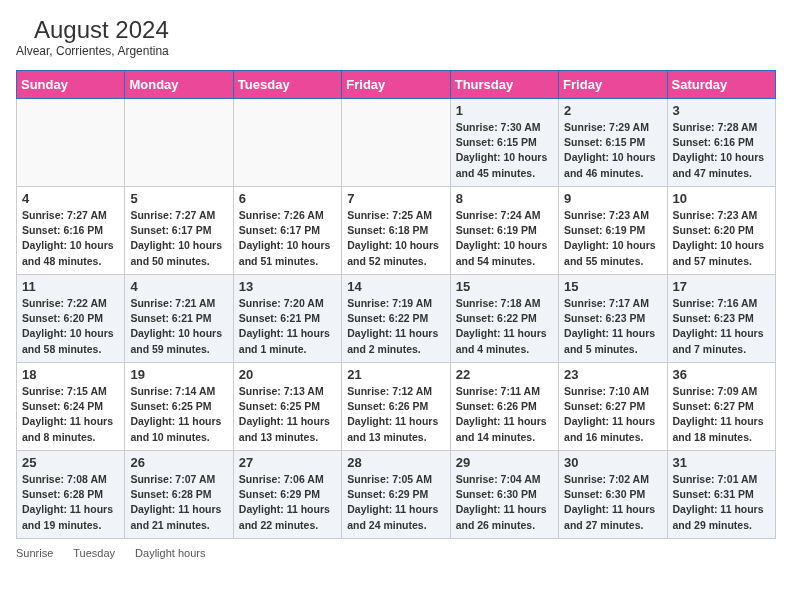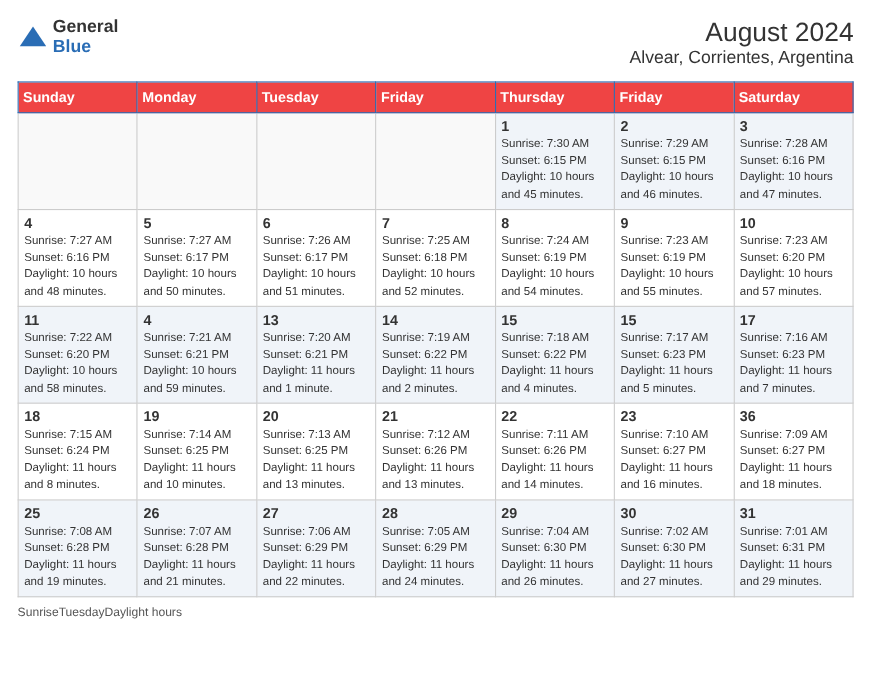--- a/index.html
+++ b/index.html
@@ -32,30 +32,30 @@
     }
     .title-area {
       text-align: right;
     }
     .main-title {
       font-size: 24px;
       font-weight: normal;
       color: #333;
     }
     .subtitle {
-      font-size: 16px;
+      font-size: 12px;
       color: #333;
     }
     table {
       width: 100%;
       border-collapse: collapse;
       table-layout: fixed;
     }
     thead tr th {
-      background-color: #ef4444;
+      background-color: #ec4899;
       color: #fff;
       font-size: 13px;
       font-weight: bold;
       padding: 6px 4px;
       text-align: left;
       border: 1px solid #2a6db5;
     }
     tbody tr td {
       border: 1px solid #ccc;
       vertical-align: top;
@@ -73,44 +73,37 @@
     .day-number {
       font-weight: bold;
       font-size: 13px;
       display: block;
       margin-bottom: 2px;
     }
     .day-info {
       font-size: 10.5px;
       line-height: 1.45;
       color: #333;
+      font-weight: bold;
     }
     .empty-cell {
       background-color: #f9f9f9 !important;
     }
     .legend {
       margin-top: 8px;
       font-size: 11px;
       color: #555;
       display: flex;
+      gap: 20px;
     }
   </style>
 </head>
 <body>
 
 <div class="header-area">
-  <div class="logo">
-    <svg class="logo-icon" viewBox="0 0 28 28" xmlns="http://www.w3.org/2000/svg">
-      <polygon points="14,4 26,22 2,22" fill="#2a6db5"></polygon>
-    </svg>
-    <div class="logo-text">
-      <span style="font-size:16px;font-weight:bold;color:#333;">General</span>
-      <span style="font-size:16px;font-weight:bold;color:#2a6db5;">Blue</span>
-    </div>
-  </div>
   <div class="title-area">
     <div class="main-title">August 2024</div>
     <div class="subtitle">Alvear, Corrientes, Argentina</div>
   </div>
 </div>
 
 <table>
   <thead>
     <tr>
       <th>Sunday</th>

